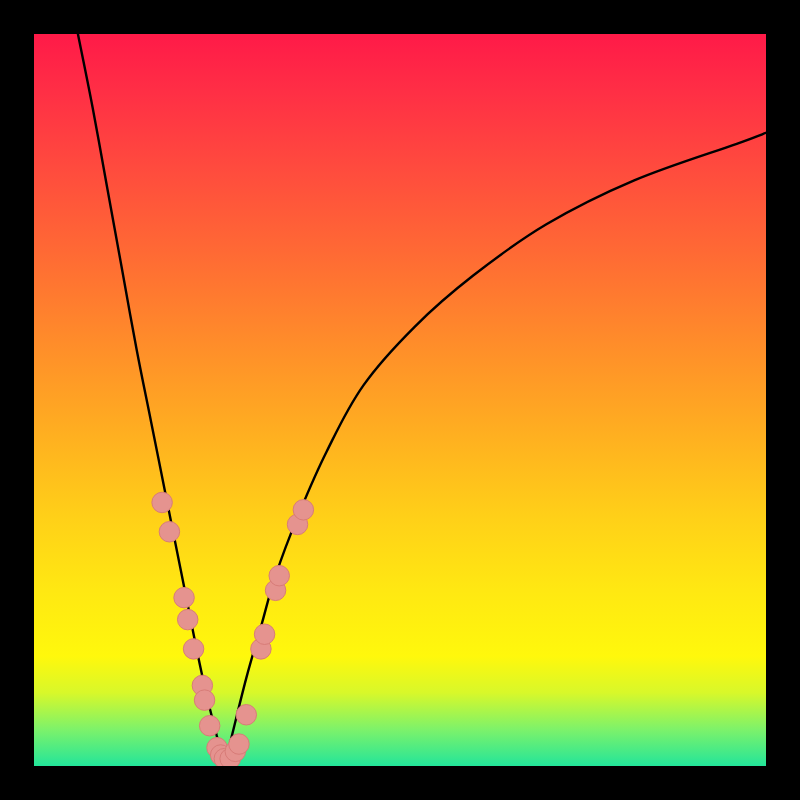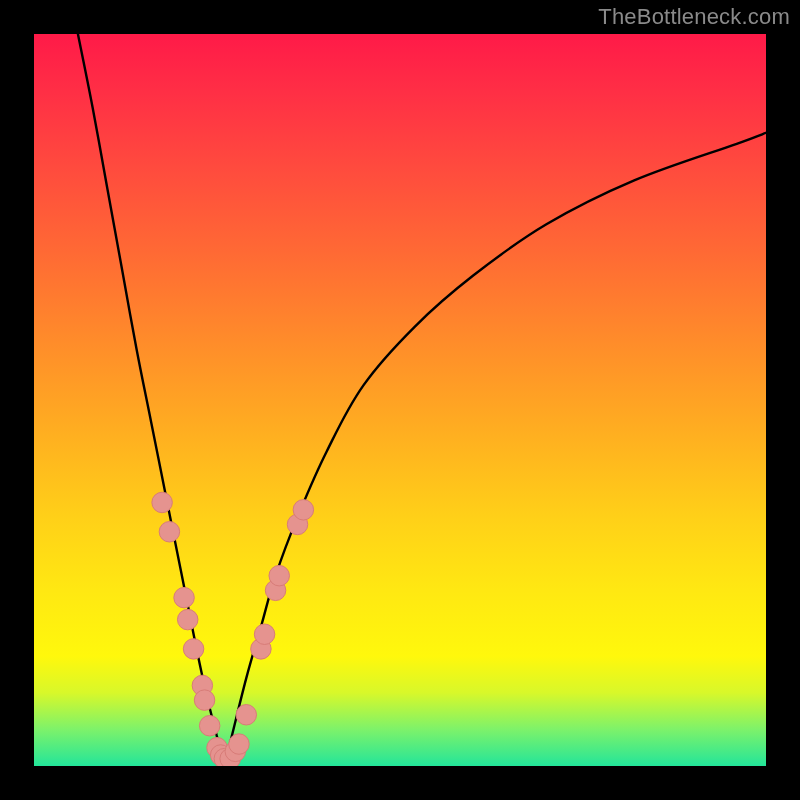--- a/index.html
+++ b/index.html
@@ -83,14 +83,13 @@
           <circle cx="212.27999999999997" cy="680.76" r="10.248" fill="#e5938f" stroke="#d87c78" stroke-width="1"></circle>
           <circle cx="226.92" cy="614.88" r="10.248" fill="#e5938f" stroke="#d87c78" stroke-width="1"></circle>
           <circle cx="230.58" cy="600.24" r="10.248" fill="#e5938f" stroke="#d87c78" stroke-width="1"></circle>
           <circle cx="241.56" cy="556.3199999999999" r="10.248" fill="#e5938f" stroke="#d87c78" stroke-width="1"></circle>
           <circle cx="245.22000000000003" cy="541.6800000000001" r="10.248" fill="#e5938f" stroke="#d87c78" stroke-width="1"></circle>
           <circle cx="263.52" cy="490.44" r="10.248" fill="#e5938f" stroke="#d87c78" stroke-width="1"></circle>
           <circle cx="269.376" cy="475.8" r="10.248" fill="#e5938f" stroke="#d87c78" stroke-width="1"></circle>
         </g>
     </svg>
   </div>
-  <div class="watermark">TheBottleneck.com</div>
 </div>
 
 </body></html>

